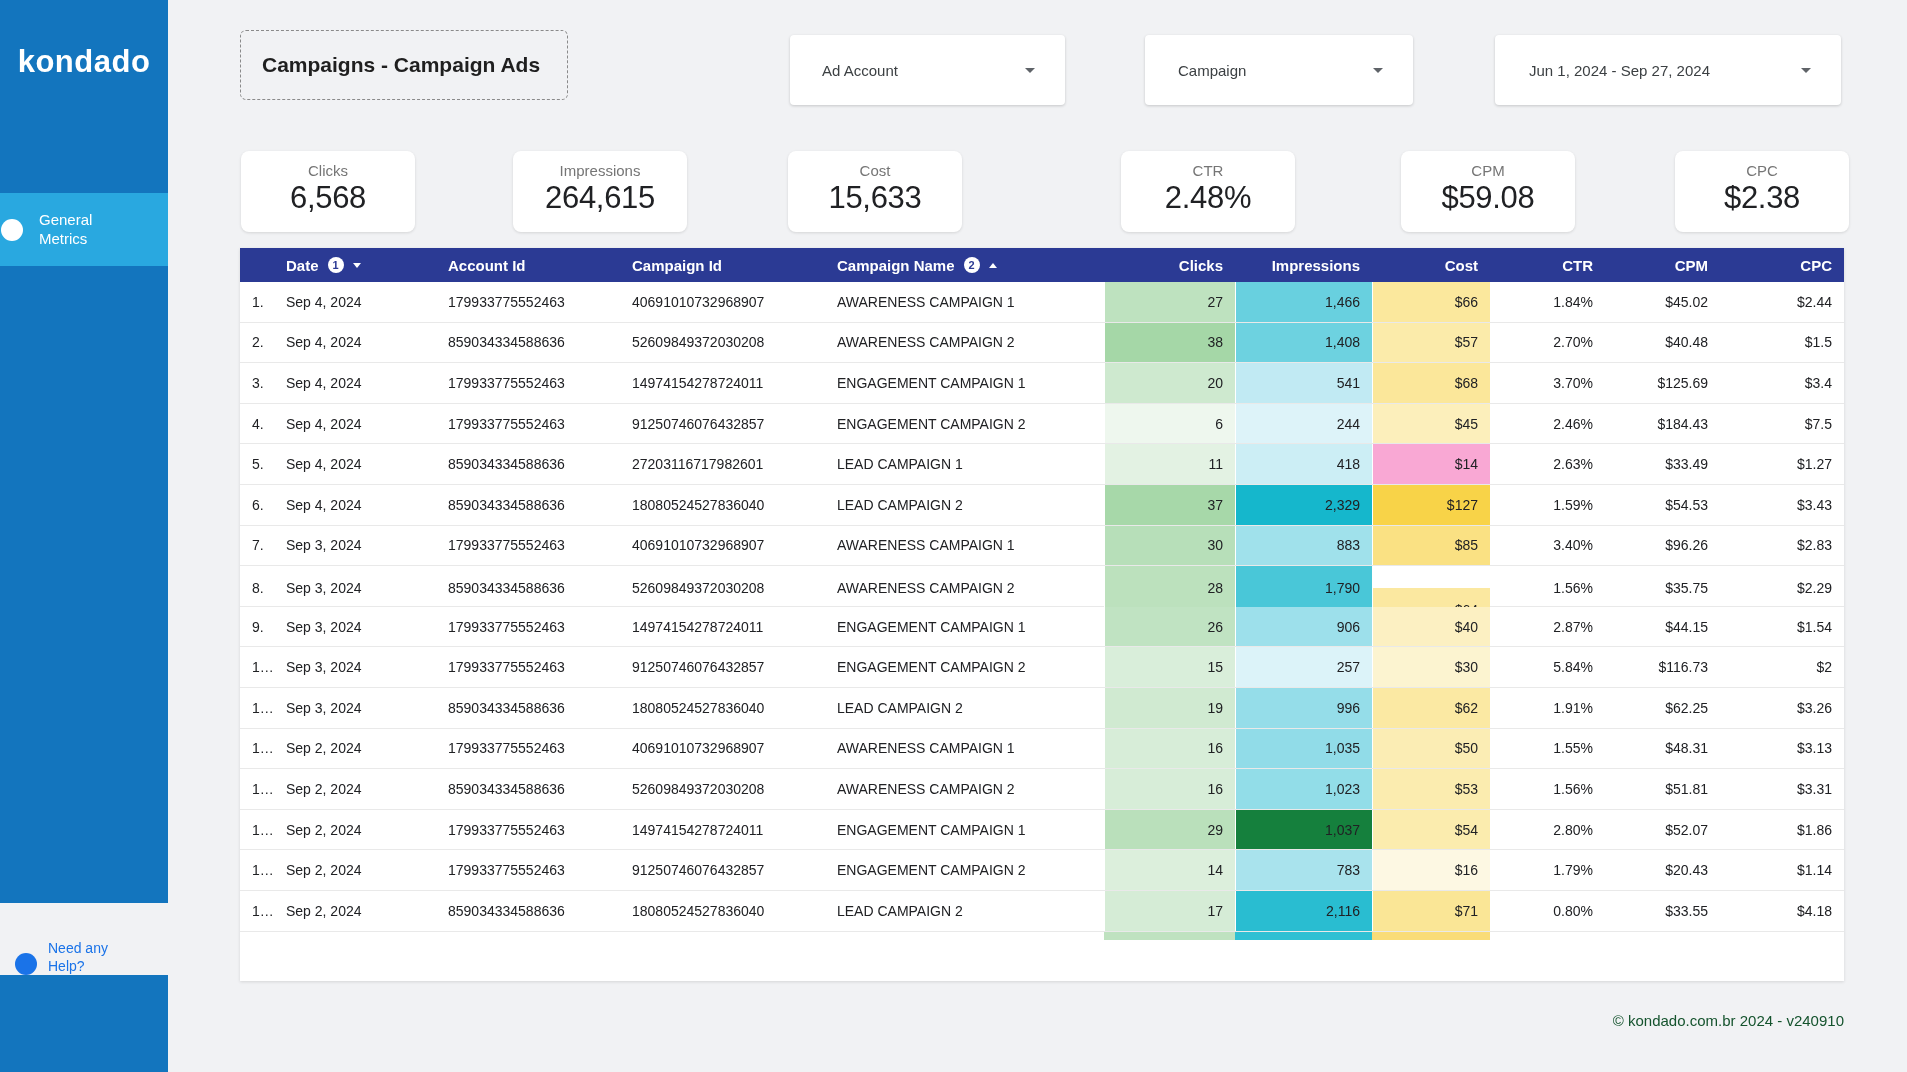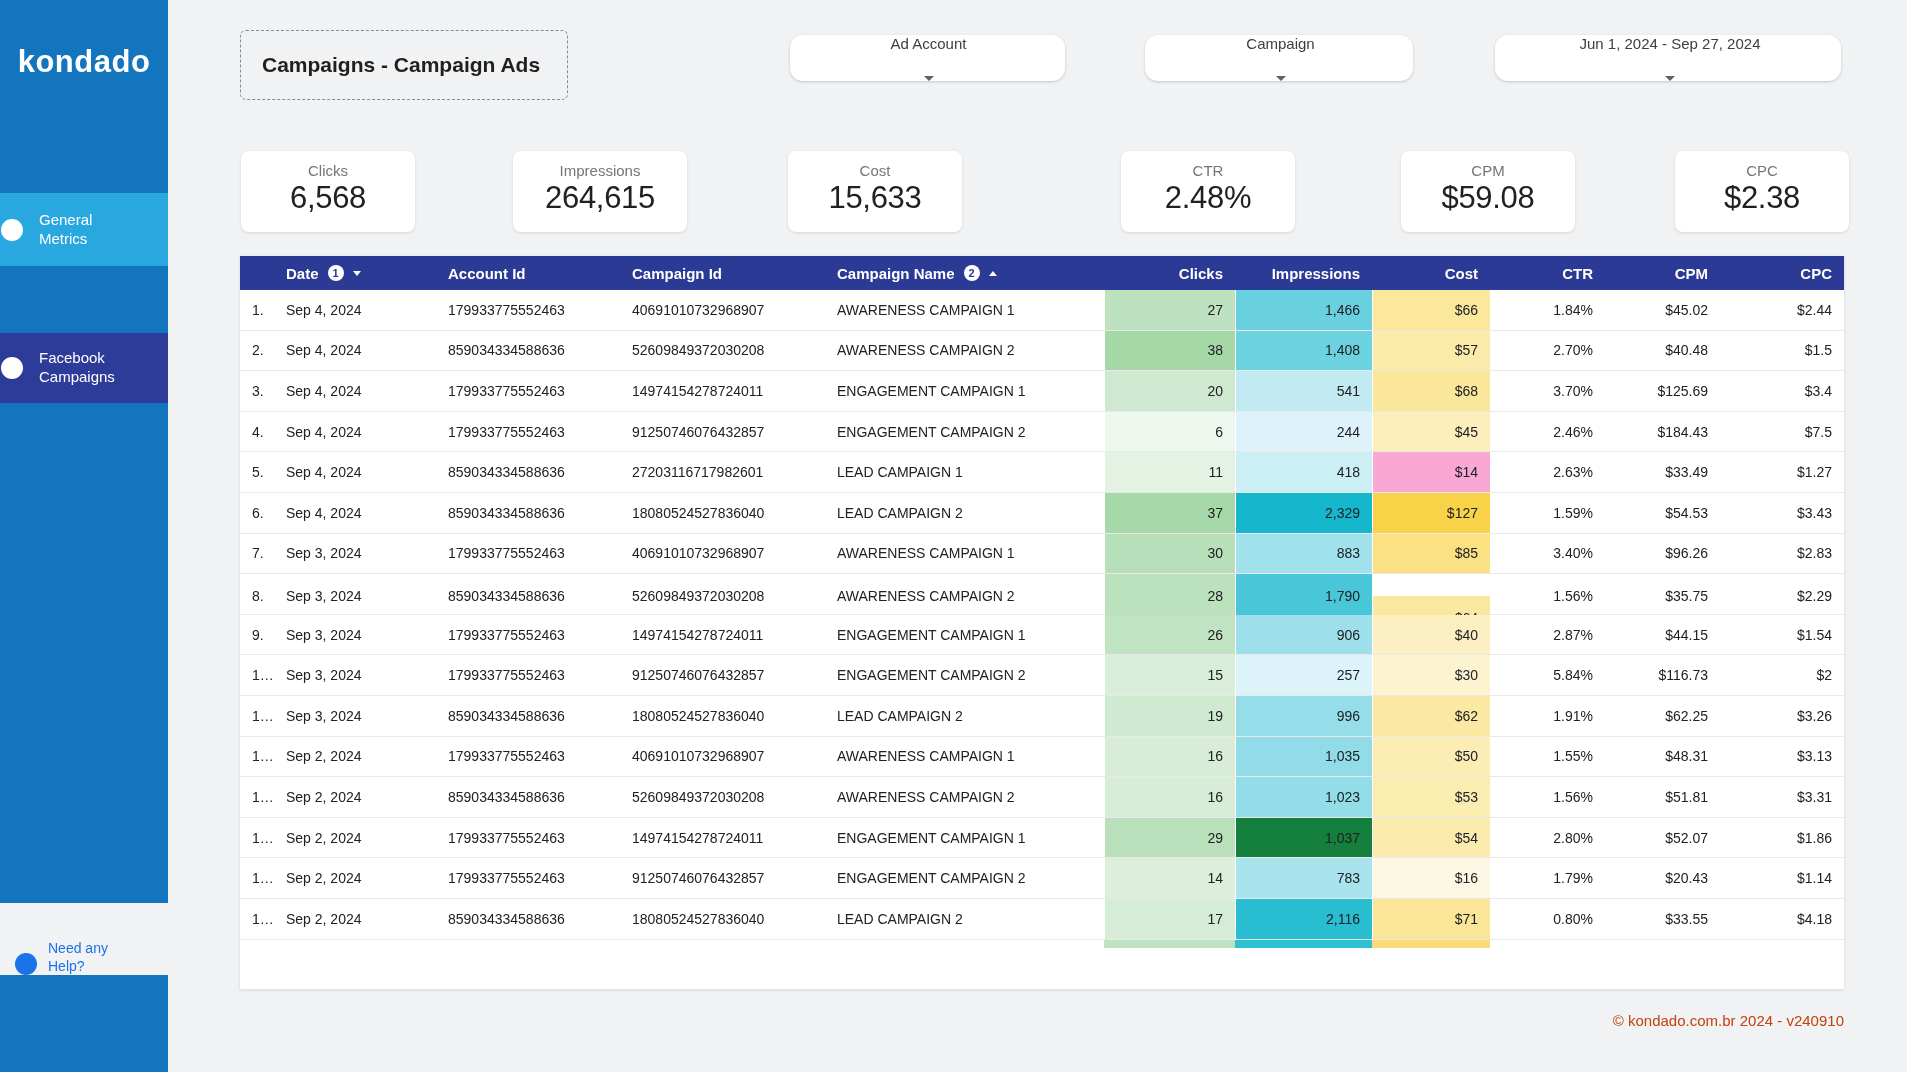--- a/index.html
+++ b/index.html
@@ -26,38 +26,38 @@
   .help-box { position:absolute; left:0; top:903px; width:168px; height:72px; background:#f1f2f4;
               display:flex; align-items:flex-end; padding-left:15px; gap:11px; }
   .help-dot { width:22px; height:22px; border-radius:50%; background:#1a73e8; flex:0 0 22px; }
   .help-label { color:#1a73e8; font-size:14px; line-height:1.3; width:100px; }
 
   
   .title-box { position:absolute; left:240px; top:30px; width:328px; height:70px;
                border:1px dashed #8a8a8a; border-radius:6px; display:flex; align-items:center;
                padding-left:21px; }
   .title-box span { font-size:21px; font-weight:700; color:#1f1f1f; }
-  .filter { position:absolute; top:35px; height:46px; background:#fff; border-radius:13px;
+  .filter { position:absolute; top:35px; height:70px; background:#fff; border-radius:4px;
             box-shadow:0 1px 3px rgba(0,0,0,.18); display:flex; align-items:center;
-            justify-content:space-between; font-size:15px; color:#3c4043;flex-direction:column; }
+            justify-content:space-between; font-size:15px; color:#3c4043; }
   .filter-1 { left:790px;  width:275px; padding:0 30px 0 32px; }
   .filter-2 { left:1145px; width:268px; padding:0 30px 0 33px; }
   .filter-3 { left:1495px; width:346px; padding:0 30px 0 34px; }
   .caret-dn { width:0; height:0; border-left:5px solid transparent; border-right:5px solid transparent;
               border-top:5px solid #5f6368; }
 
   
   .card { position:absolute; top:151px; width:174px; height:81px; background:#fff; border-radius:8px;
           box-shadow:0 1px 3px rgba(0,0,0,.12); text-align:center; padding-top:11px; }
   .card .lbl { font-size:15px; color:#757575; }
   .card .val { font-size:31px; font-weight:500; color:#202124; margin-top:1px; letter-spacing:-.3px; }
   .card-0{left:241px}.card-1{left:513px}.card-2{left:788px}.card-3{left:1121px}.card-4{left:1401px}.card-5{left:1675px}
 
   
-  .table-card { position:absolute; left:240px; top:256px; width:1604px; height:733px; background:#fff;
+  .table-card { position:absolute; left:240px; top:248px; width:1604px; height:733px; background:#fff;
                 box-shadow:0 1px 3px rgba(0,0,0,.12); }
   .grid { display:grid; grid-template-columns:46px 162px 184px 205px 267px 131px 137px 118px 115px 115px 124px; }
   .thead { height:34px; background:#2b3a94; color:#fff; font-weight:700; font-size:15px; align-items:center; }
   .thead .hc { white-space:nowrap; }
   .thead .num { text-align:right; padding-right:12px; }
   .sort-wrap { display:flex; align-items:center; gap:9px; }
   .hbadge { width:16px; height:16px; border-radius:50%; background:#fff; color:#2b3a94;
             font-size:11px; font-weight:700; line-height:16px; text-align:center; }
   .tri-dn { width:0;height:0;border-left:4px solid transparent;border-right:4px solid transparent;border-top:5px solid #fff; }
   .tri-up { width:0;height:0;border-left:4px solid transparent;border-right:4px solid transparent;border-bottom:5px solid #fff; }
@@ -67,37 +67,33 @@
   .cn { padding-left:12px; color:#202124; }
   .num { text-align:right; padding-right:12px; }
   .heat { height:100%; display:flex; align-items:center; justify-content:flex-end;
           padding-right:12px; border-left:1px solid #fff; }
   .partial { position:relative; height:8px; overflow:hidden; }
   .partial .pc { height:100%; }
   .pager { position:absolute; left:0; bottom:0; width:100%; height:41px; display:flex;
            align-items:center; justify-content:flex-end; gap:26px; padding-right:14px; font-size:14px; }
   .chev { width:24px; height:24px; display:flex; align-items:center; justify-content:center; }
 
-  .footer { position:absolute; top:1012px; right:63px; font-size:15px; color:#c2410c; }
+  .footer { position:absolute; top:1012px; right:63px; font-size:15px; color:#14532d; }
 </style>
 </head>
 <body data-interactable="false">
 
 <aside class="sidebar" data-interactable="false">
   <div class="logo" data-interactable="false">kondado</div>
 
   <div class="nav-item active-light" data-interactable="true">
     <span class="bullet" data-interactable="false"></span>
     <span class="nav-label" data-interactable="false">General Metrics</span>
   </div>
 
-  <div class="nav-item active-navy" data-interactable="true">
-    <span class="bullet" data-interactable="false"></span>
-    <span class="nav-label" data-interactable="false">Facebook Campaigns</span>
-  </div>
 
   <div class="help-box" data-interactable="true">
     <span class="help-dot" data-interactable="false"></span>
     <span class="help-label" data-interactable="false">Need any Help?</span>
   </div>
 </aside>
 
 <div class="title-box" data-interactable="false">
   <span data-interactable="false">Campaigns - Campaign Ads</span>
 </div>

